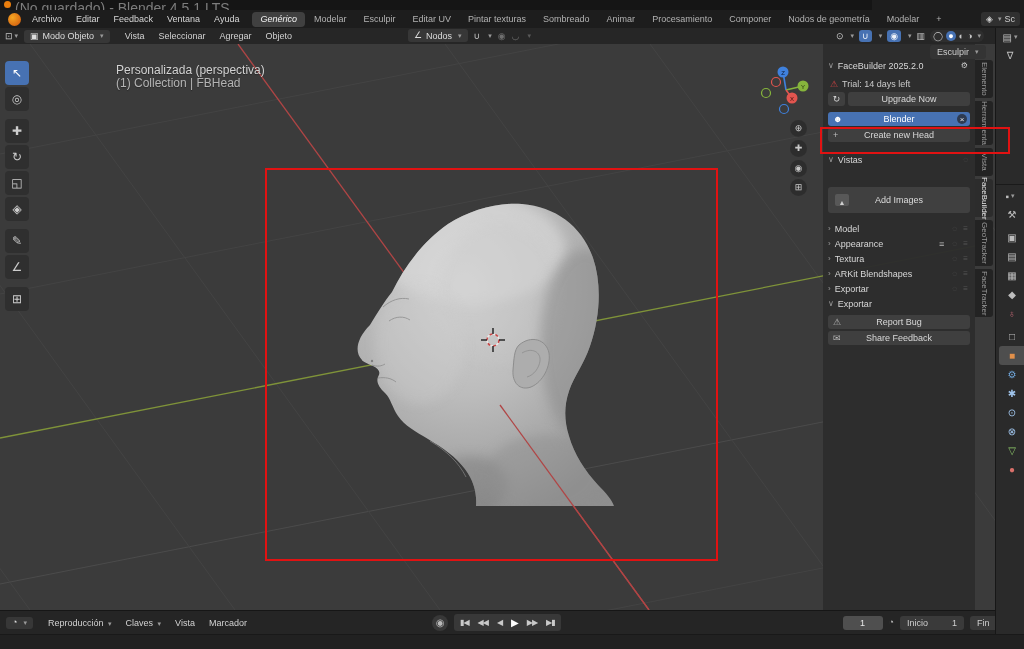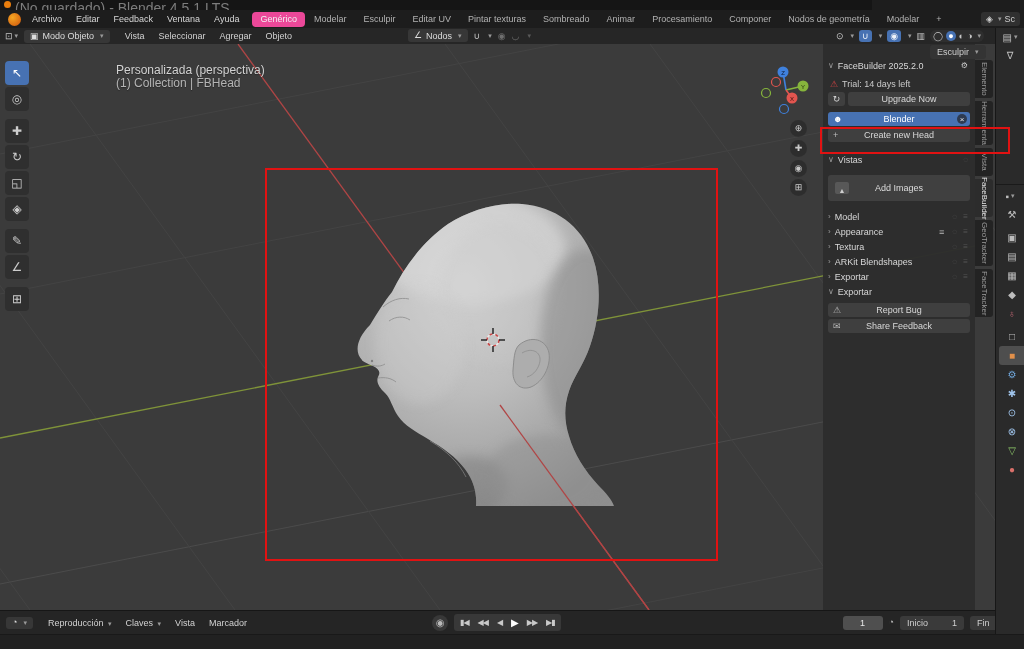--- a/index.html
+++ b/index.html
@@ -21,21 +21,21 @@
   .titlebar { left:0; top:0; width:872px; height:10px; background:#151515; color:#7d7d7d;
               font-size:14px; overflow:hidden; display:flex; align-items:flex-start; padding-left:4px; gap:4px;}
   .blender-dot { width:7px; height:7px; border-radius:50%; background:#e87d0d; margin-top:1px; }
 
   
   .menubar { left:2px; top:10px; width:1024px; height:18px; background:#1d1d1d; display:flex; align-items:center; padding:0 6px; }
   .logo { width:13px; height:13px; border-radius:50%; background:radial-gradient(circle at 35% 35%, #f5a623, #d96b12 70%); margin-right:4px; }
   .menu-item { padding:2px 7px; border-radius:3px; color:#d6d6d6; }
   .ws-tabs { display:flex; margin-left:6px; gap:1px; }
   .ws-tab { padding:2.5px 8px; border-radius:4px; color:#b2b2b2; white-space:nowrap; }
-  .ws-tab.active { background:#ec4899; color:#f1f1f1; }
+  .ws-tab.active { background:#404040; color:#f1f1f1;font-style:italic; }
   .scene-chip { margin-left:auto; display:flex; align-items:center; gap:3px; background:#303030; border-radius:3px; padding:2px 5px; color:#cfcfcf; }
 
   
   .toolbar { left:0; top:28px; width:995px; height:16px; background:#262626; display:flex; align-items:center; padding:0 5px; }
   .pill { background:#373737; border-radius:3px; padding:1.5px 6px; display:inline-flex; align-items:center; gap:4px; color:#dcdcdc; }
   .tb-menu { padding:2px 7px; color:#d2d2d2; }
   .tb-center { position:absolute; left:408px; top:1px; display:flex; align-items:center; gap:6px; }
   .dim { opacity:.45; }
   .tb-right { margin-left:auto; display:flex; align-items:center; gap:5px; padding-right:6px; }
   .mini { font-size:9px; color:#c5c5c5; }
@@ -367,21 +367,21 @@
     <span class="lft">+</span>
     <span>Create new Head</span>
   </div>
 
   <div class="sec-head" style="margin-top:10px">
     <span class="caret">∨</span>
     <span>Vistas</span>
     <span class="ghosts">◌</span>
   </div>
 
-  <div class="addimg" style="margin-top:8px">
+  <div class="addimg" style="margin-top:20px">
     <span class="lft">▲</span>
     <span>Add Images</span>
   </div>
 
   <div class="sec-head" style="margin-top:8px">
     <span class="caret">›</span>
     <span>Model</span>
     <span class="ghosts">◌ ≡</span>
   </div>
   <div class="sec-head">

